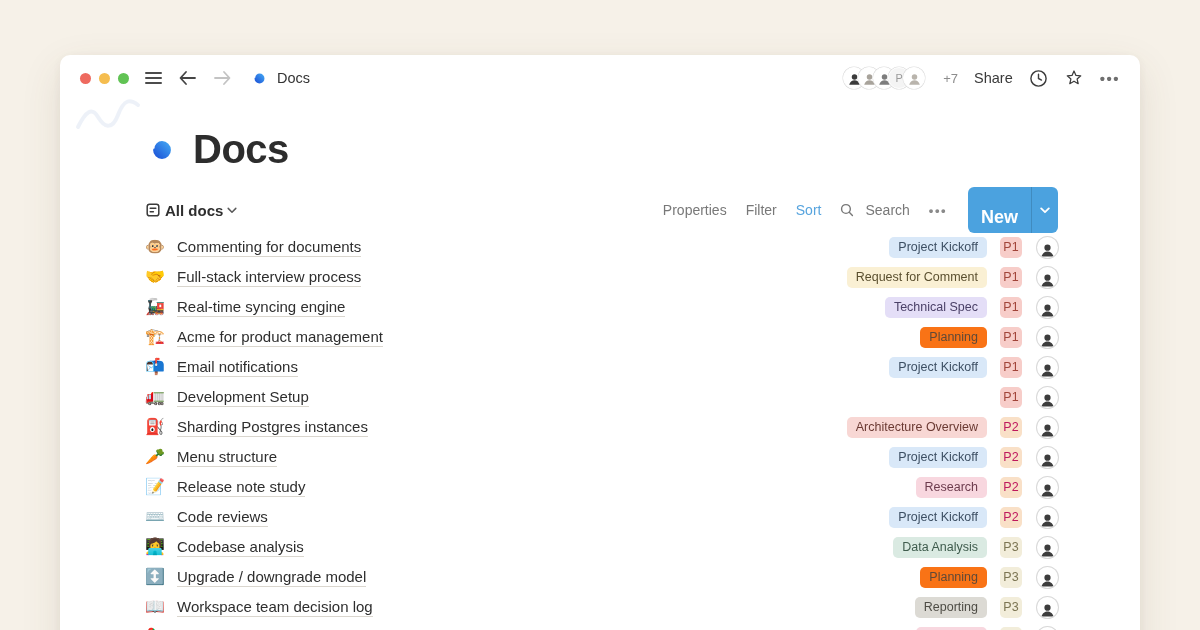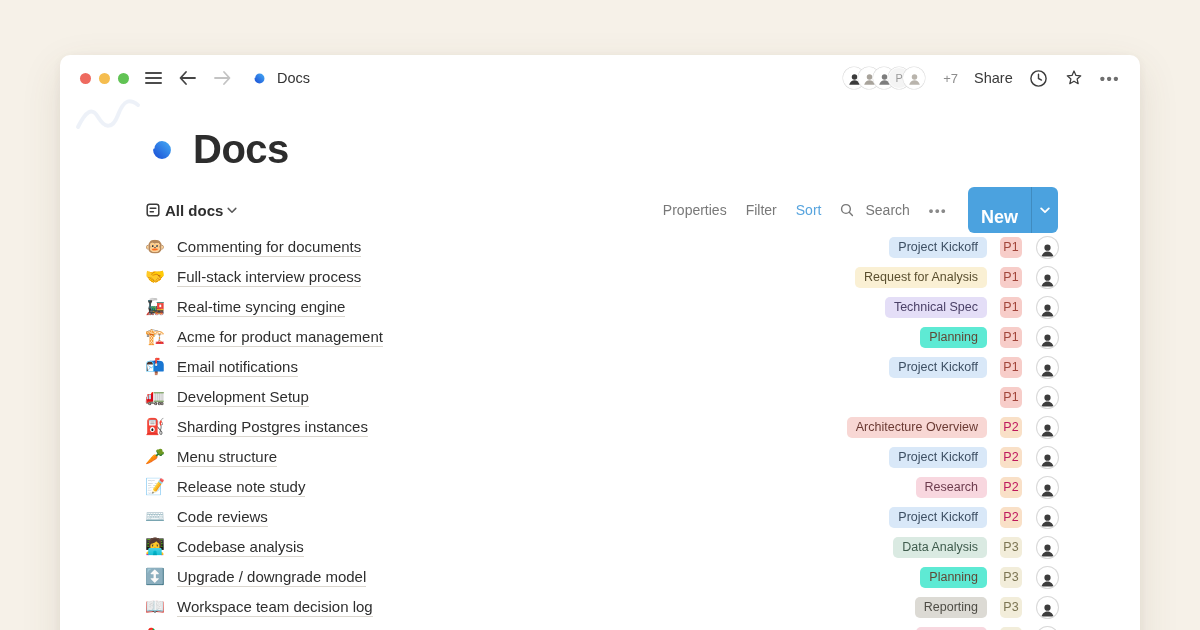--- a/index.html
+++ b/index.html
@@ -61,21 +61,21 @@
   
   .doc-list { margin-top:8px; }
   .doc-row { display:flex; align-items:center; height:30px; cursor:pointer; }
   .doc-icon { width:21px; margin-right:11px; font-size:16px; line-height:1; text-align:center; flex:none; }
   .doc-title { font-size:15px; color:#2e2e2e; border-bottom:1px solid #dad6cе; border-bottom:1px solid #dad6ce; padding-bottom:1px; white-space:nowrap; }
   .row-spacer { flex:1; }
   .tag { font-size:12.5px; padding:3px 9px 4px; border-radius:5px; margin-right:13px; white-space:nowrap; }
   .tag--blue   { background:#d9e8f8; color:#3d4f63; }
   .tag--yellow { background:#faf0d4; color:#5a4f2f; }
   .tag--purple { background:#e4def7; color:#4b4168; }
-  .tag--brown  { background:#5eead4; color:#5f4937; }
+  .tag--brown  { background:#f97316; color:#5f4937; }
   .tag--red    { background:#f8d7d4; color:#6b3a33; }
   .tag--pink   { background:#f8d7df; color:#6d3c4e; }
   .tag--green  { background:#daeae2; color:#3f5c4d; }
   .tag--gray   { background:#dcdad4; color:#4e4c45; }
   .pri { width:22px; text-align:center; font-size:12.5px; padding:3px 0 4px; border-radius:5px; font-weight:500; flex:none; }
   .pri--p1 { background:#f7cdc9; color:#a14439; }
   .pri--p2 { background:#f9e0c7; color:#be185d; }
   .pri--p3 { background:#f2edda; color:#7b7452; }
   .row-avatar {
     width:21px; height:21px; border-radius:50%; margin-left:15px; flex:none;
@@ -231,21 +231,21 @@
       <svg viewBox="0 0 24 24">
               <use href="#bust"></use>
             </svg>
     </span>
   </div>
 
   <div class="doc-row">
     <span class="doc-icon">🤝</span>
     <span class="doc-title">Full-stack interview process</span>
     <span class="row-spacer"></span>
-    <span class="tag tag--yellow">Request for Analysis</span>
+    <span class="tag tag--yellow">Request for Comment</span>
     <span class="pri pri--p1">P1</span>
     <span class="row-avatar">
       <svg viewBox="0 0 24 24">
               <use href="#bust"></use>
             </svg>
     </span>
   </div>
 
   <div class="doc-row">
     <span class="doc-icon">🚂</span>

